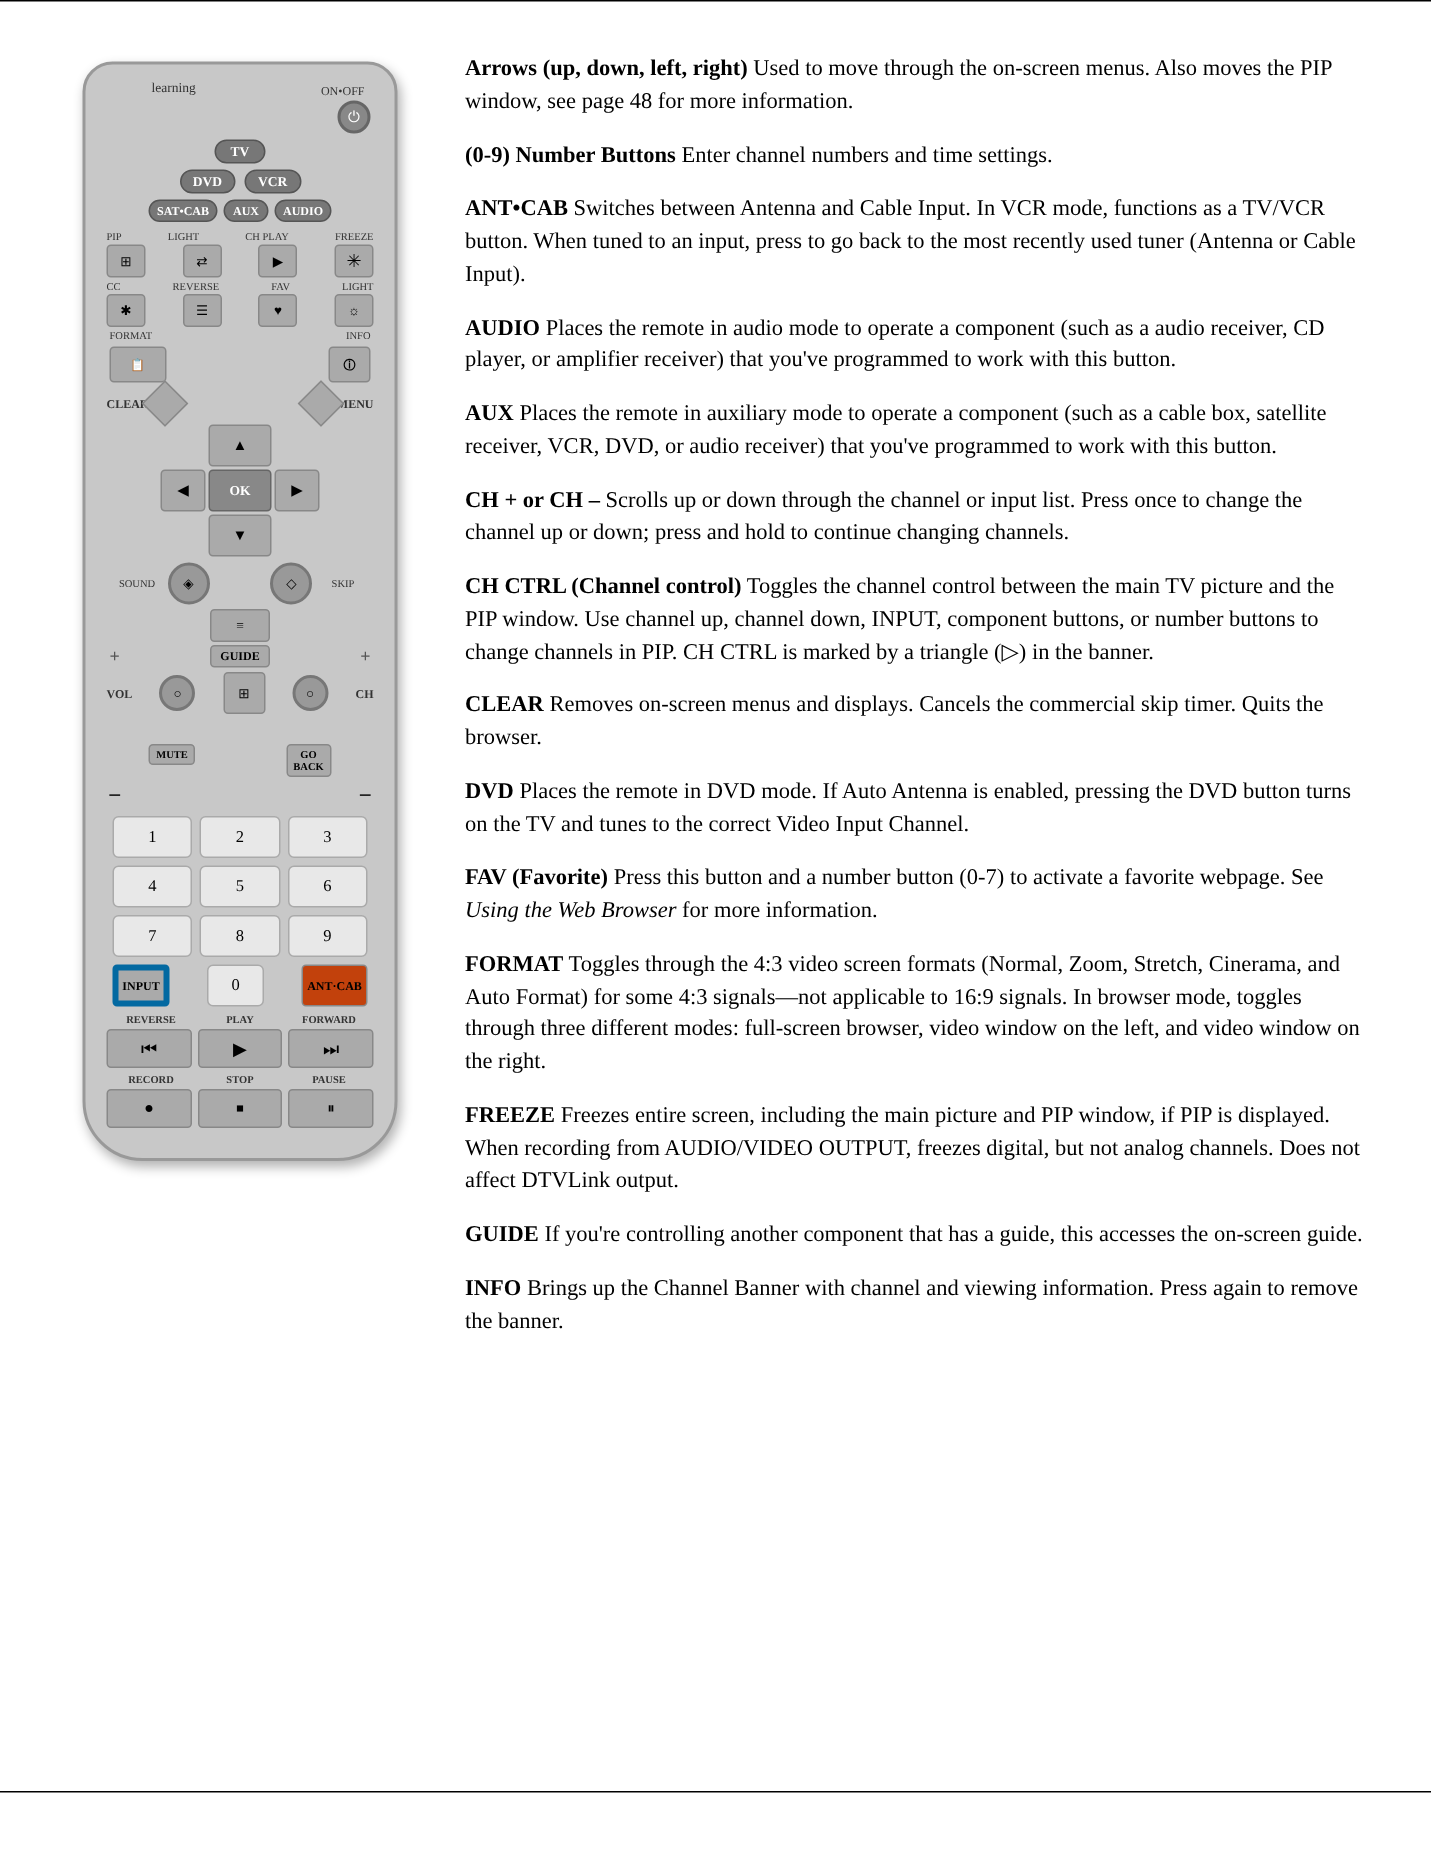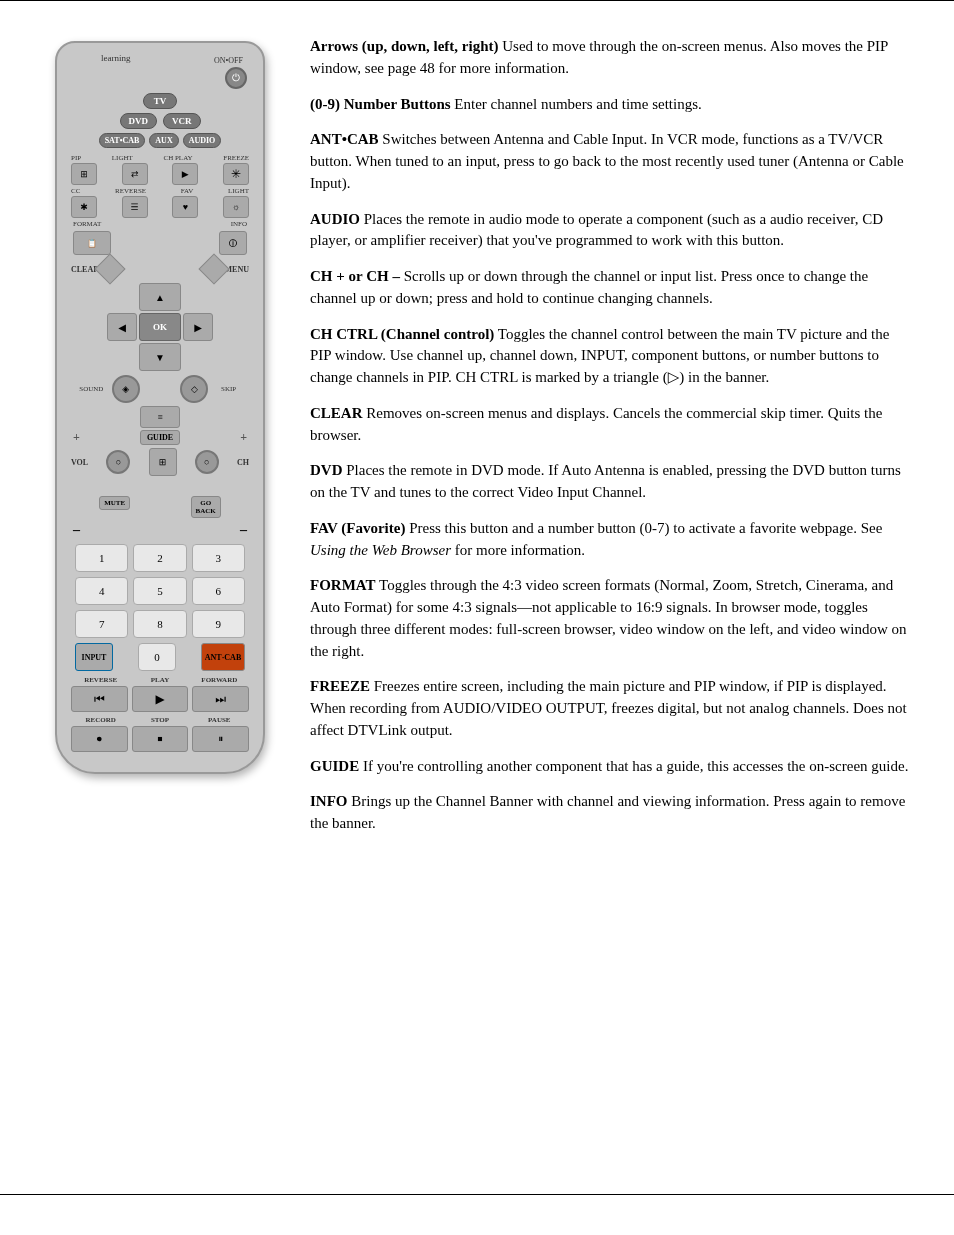--- a/index.html
+++ b/index.html
@@ -225,21 +225,21 @@
     .num-btn {
       background: #e8e8e8; border: 1px solid #aaa; border-radius: 4px;
       height: 28px; display: flex; align-items: center; justify-content: center;
       font-size: 11px; cursor: pointer;
     }
     .bottom-row {
       display: flex; align-items: center; gap: 4px;
       padding: 0 6px; margin-bottom: 5px; justify-content: space-between;
     }
     .input-btn {
-      background: #aaa; border: 1px solid #0369a1; border-radius: 3px;
+      background: #aaa; border: 4px solid #0369a1; border-radius: 3px;
       width: 38px; height: 28px; display: flex; align-items: center; justify-content: center;
       font-size: 8px; font-weight: bold; cursor: pointer;
     }
     .zero-btn {
       background: #e8e8e8; border: 1px solid #aaa; border-radius: 4px;
       width: 38px; height: 28px; display: flex; align-items: center; justify-content: center;
       font-size: 11px; cursor: pointer;
     }
     .antcab-btn {
       background: #c2410c; border: 1px solid #888; border-radius: 3px;
@@ -481,20 +481,23 @@
       </div>
 
       <div class="desc-entry">
         <p><span class="bold-term">ANT•CAB</span><span>   Switches between Antenna and Cable Input. In VCR mode, functions as a TV/VCR button. When tuned to an input, press to go back to the most recently used tuner (Antenna or Cable Input).</span></p>
       </div>
 
       <div class="desc-entry">
         <p><span class="bold-term">AUDIO</span><span>   Places the remote in audio mode to operate a component (such as a audio receiver, CD player, or amplifier receiver) that you've programmed to work with this button.</span></p>
       </div>
 
+      <div class="desc-entry">
+        <p><span class="bold-term">AUX</span><span>   Places the remote in auxiliary mode to operate a component (such as a cable box, satellite receiver, VCR, DVD, or audio receiver) that you've programmed to work with this button.</span></p>
+      </div>
 
 
       <div class="desc-entry">
         <p><span class="bold-term">CH + or CH –</span><span>   Scrolls up or down through the channel or input list. Press once to change the channel up or down; press and hold to continue changing channels.</span></p>
       </div>
 
       <div class="desc-entry">
         <p><span class="bold-term">CH CTRL (Channel control)</span><span>   Toggles the channel control between the main TV picture and the PIP window. Use channel up, channel down, INPUT, component buttons, or number buttons to change channels in PIP. CH CTRL is marked by a triangle (▷) in the banner.</span></p>
       </div>
 

